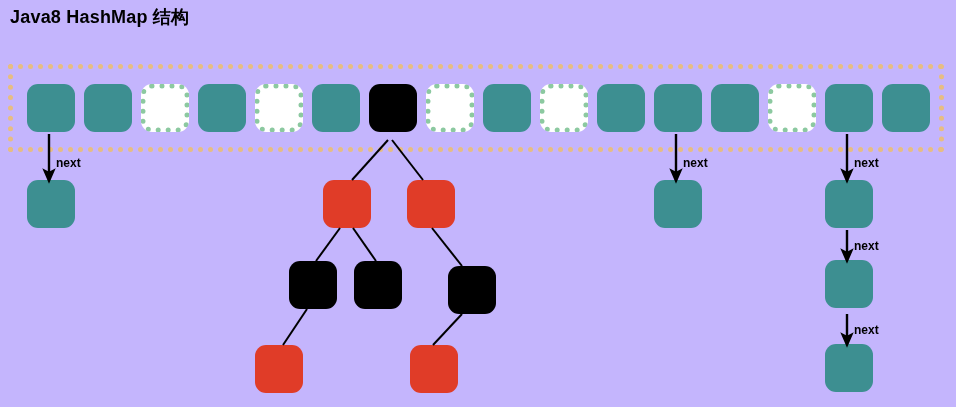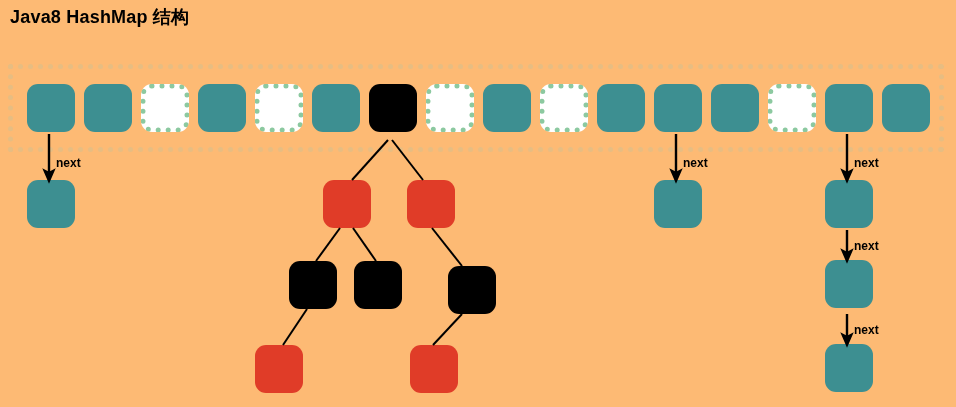--- a/index.html
+++ b/index.html
@@ -8,21 +8,21 @@
     background: #ffffff;
   }
   body {
     font-family: "Liberation Sans", sans-serif;
     -webkit-font-smoothing: antialiased;
   }
   #canvas {
     position: relative;
     width: 956px;
     height: 407px;
-    background: #fdba74;
+    background: #c4b5fd;
     overflow: hidden;
   }
   
   #page-title {
     position: absolute;
     left: 10px;
     top: 5px;
     font-size: 18px;
     font-weight: bold;
     color: #000000;

